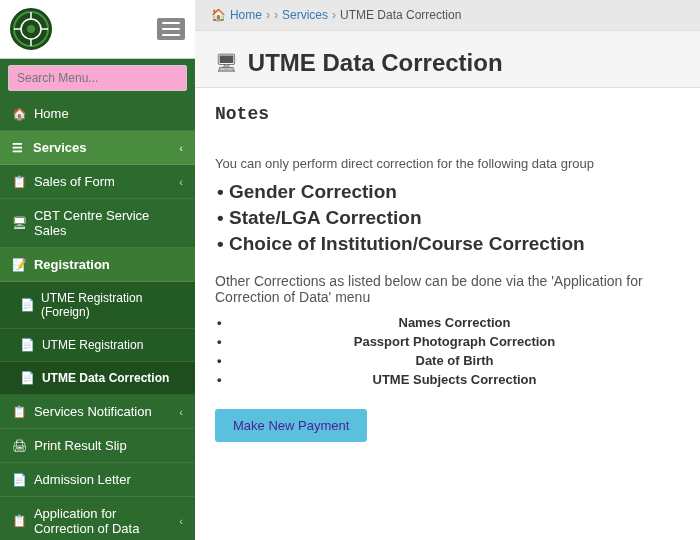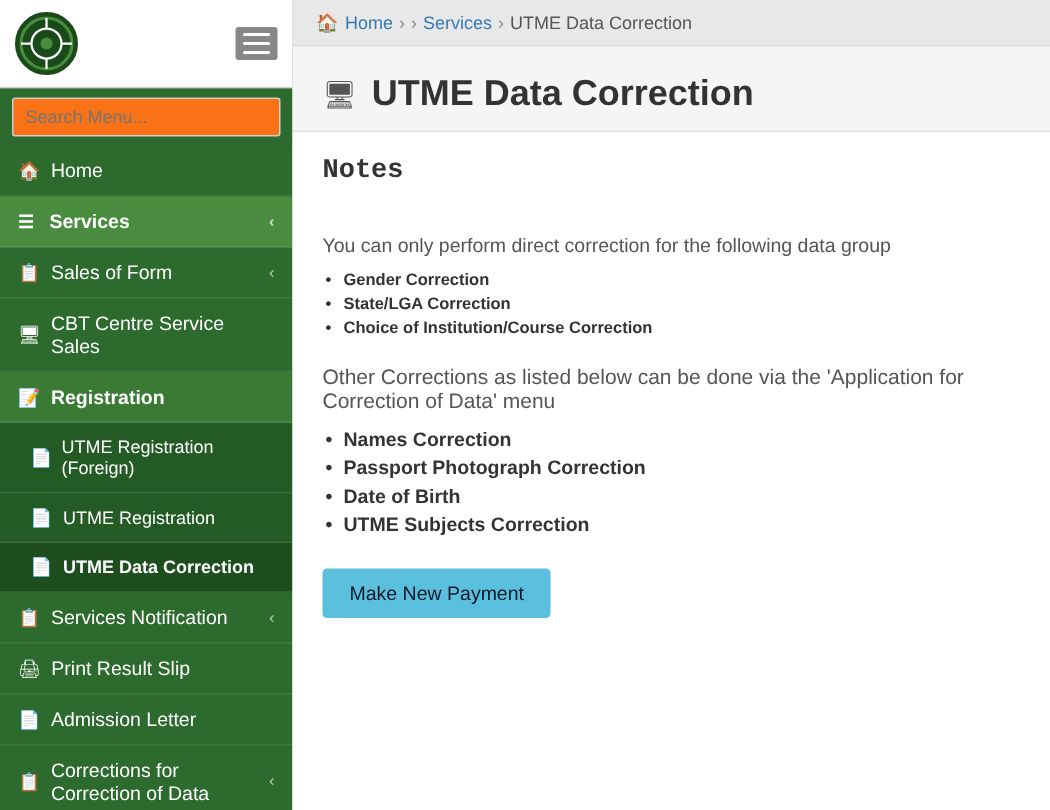--- a/index.html
+++ b/index.html
@@ -58,21 +58,21 @@
     .search-box {
       padding: 6px 8px;
       background: #2d6a2d;
     }
     .search-box input {
       width: 100%;
       padding: 5px 8px;
       border: 1px solid #ccc;
       border-radius: 2px;
       font-size: 12px;
-      background: #f97316;
+      background: #f9a8d4;
     }
 
     .nav-item {
       display: flex;
       align-items: center;
       padding: 9px 12px;
       color: #fff;
       cursor: pointer;
       font-size: 13px;
       border-bottom: 1px solid rgba(255,255,255,0.1);
@@ -171,21 +171,21 @@
     }
 
     .notes-list {
       list-style: none;
       padding-left: 14px;
       margin-bottom: 16px;
     }
     .notes-list li {
       padding: 2px 0;
       color: #333;
-      font-size: 11px;
+      font-size: 19px;
       font-weight: bold;
       position: relative;
     }
     .notes-list li::before {
       content: '•';
       position: absolute;
       left: -12px;
       color: #333;
     }
 
@@ -199,31 +199,32 @@
       list-style: none;
       padding-left: 14px;
       margin-bottom: 20px;
     }
     .other-list li {
       padding: 2px 0;
       color: #333;
       font-size: 13px;
       font-weight: bold;
       position: relative;
+      text-align: center;
     }
     .other-list li::before {
       content: '•';
       position: absolute;
       left: -12px;
       color: #333;
     }
 
     .make-payment-btn {
       background: #5bc0de;
-      color: #0f172a;
+      color: #4c1d95;
       border: none;
       padding: 9px 18px;
       font-size: 13px;
       border-radius: 3px;
       cursor: pointer;
       font-weight: normal;
     }
 
   </style>
 </head>
@@ -306,21 +307,21 @@
     <span>Print Result Slip</span>
   </div>
 
   <div class="nav-item">
     <span class="nav-icon">📄</span>
     <span>Admission Letter</span>
   </div>
 
   <div class="nav-item">
     <span class="nav-icon">📋</span>
-    <span style="flex:1;">Corrections for Correction of Data</span>
+    <span style="flex:1;">Application for Correction of Data</span>
     <span class="chevron">‹</span>
   </div>
 
 </div>
 
 <div class="main-content">
   <div class="breadcrumb">
     <span>🏠</span>
     <a href="#">Home</a>
     <span class="separator">›</span>

